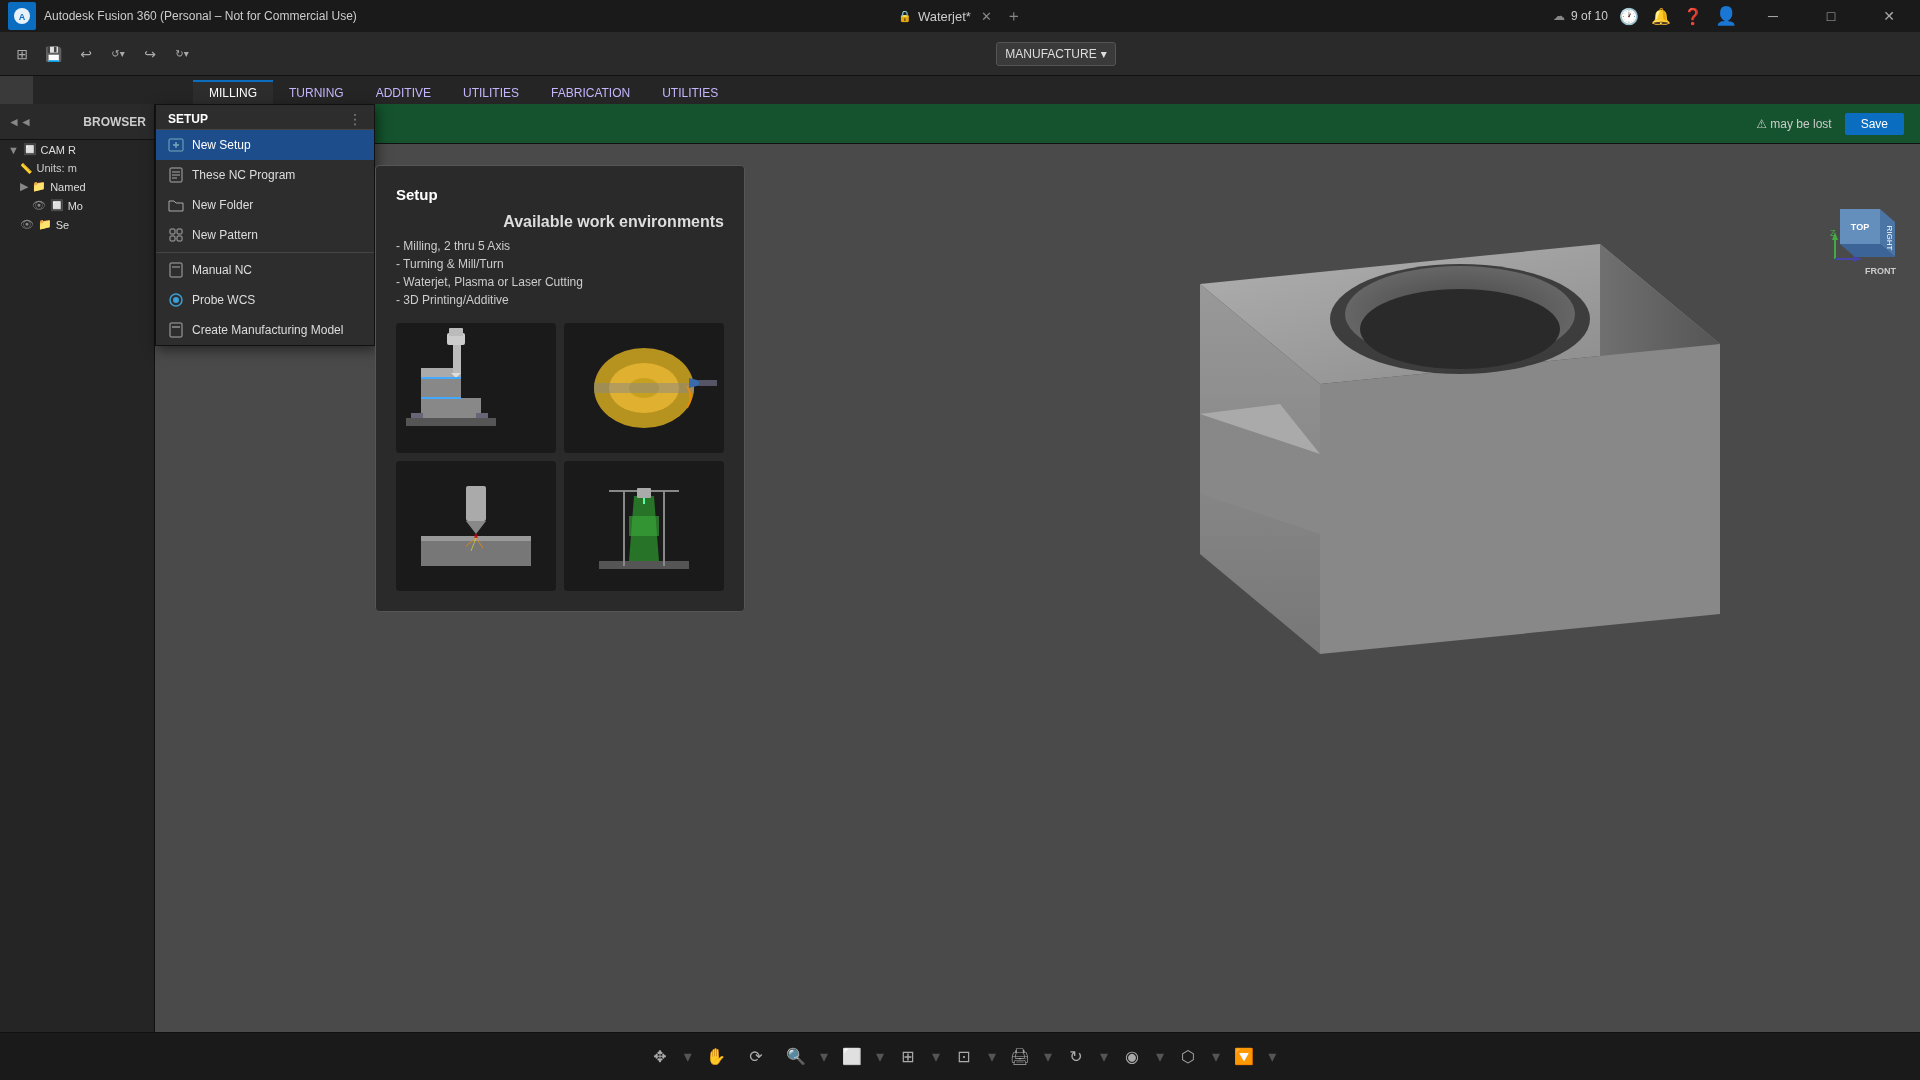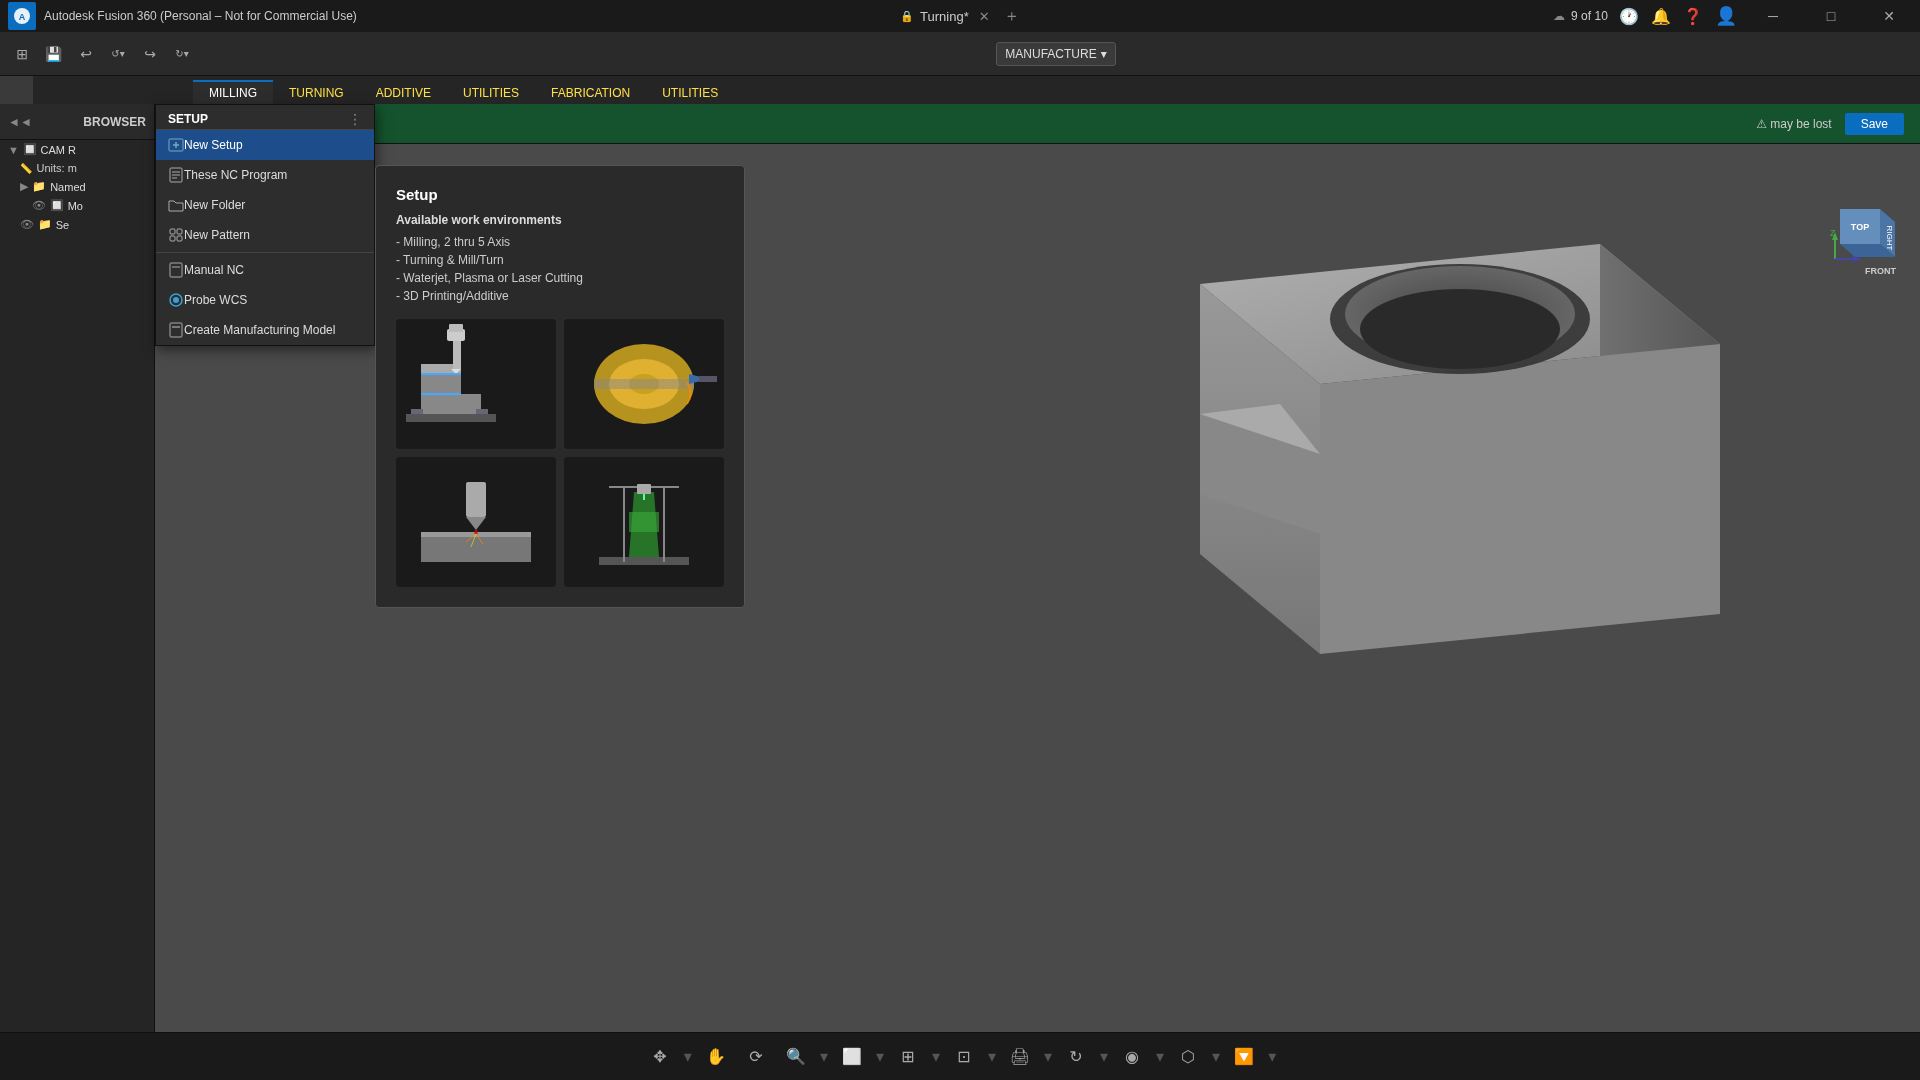--- a/index.html
+++ b/index.html
@@ -16,21 +16,21 @@
     .lock-icon { font-size: 11px; }
 
     
     #quick-access { height: 44px; background: #2a2a2a; display: flex; align-items: center; padding: 0 8px; gap: 4px; border-bottom: 1px solid #111; }
     .qa-btn { width: 28px; height: 28px; background: transparent; border: none; cursor: pointer; display: flex; align-items: center; justify-content: center; color: #aaa; font-size: 14px; border-radius: 2px; }
     .app-icon { width: 28px; height: 28px; background: #0b6dbf; border-radius: 2px; display: flex; align-items: center; justify-content: center; color: white; font-size: 10px; font-weight: bold; }
     .manufacture-btn { background: #3a3a3a; border: 1px solid #555; color: #ddd; font-size: 12px; padding: 4px 8px; border-radius: 3px; cursor: pointer; display: flex; align-items: center; gap: 4px; }
 
     
     #ribbon-tabs { height: 28px; background: #252525; display: flex; align-items: flex-end; padding: 0 160px; gap: 0; margin-left: 33px; }
-    .ribbon-tab { padding: 4px 16px; font-size: 12px; color: #fde047; cursor: pointer; border-top: 2px solid transparent; }
+    .ribbon-tab { padding: 4px 16px; font-size: 12px; color: #c4b5fd; cursor: pointer; border-top: 2px solid transparent; }
     .ribbon-tab.active { color: #fff; border-top: 2px solid #0b6dbf; background: #2d2d2d; }
 
     
     #ribbon-content { height: 72px; background: #2d2d2d; display: flex; align-items: center; padding: 0 4px; gap: 2px; border-bottom: 1px solid #111; }
     .ribbon-group { display: flex; align-items: center; gap: 2px; padding: 4px 4px; border-right: 1px solid #444; height: 60px; }
     .ribbon-btn { display: flex; flex-direction: column; align-items: center; justify-content: center; width: 40px; height: 50px; background: transparent; border: none; cursor: pointer; border-radius: 2px; color: #ccc; font-size: 9px; gap: 2px; position: relative; }
     .ribbon-btn.active { background: #0b6dbf; }
     .ribbon-btn-icon { width: 24px; height: 24px; background: #555; border-radius: 2px; display: flex; align-items: center; justify-content: center; font-size: 14px; }
     .ribbon-btn-icon.blue { background: #0b6dbf; }
     .ribbon-btn-icon.orange { background: #e07820; }
@@ -57,33 +57,33 @@
 
     
     #view-cube { position: absolute; top: 50px; right: 20px; width: 80px; height: 80px; }
 
     
     #status-bar { position: absolute; bottom: 0; left: 0; right: 0; height: 48px; background: #1a1a1a; border-top: 1px solid #111; display: flex; align-items: center; justify-content: center; gap: 8px; }
     .status-btn { width: 32px; height: 32px; background: transparent; border: none; cursor: pointer; color: #aaa; font-size: 16px; display: flex; align-items: center; justify-content: center; border-radius: 2px; }
 
     
     #setup-menu { position: absolute; left: 155px; top: 104px; width: 220px; background: #2d2d2d; border: 1px solid #111; box-shadow: 2px 4px 12px rgba(0,0,0,0.5); z-index: 100; }
-    .menu-item { display: flex; align-items: center; padding: 7px 12px; color: #ddd; font-size: 12px; cursor: pointer; }
+    .menu-item { display: flex; align-items: center; gap: 8px; padding: 7px 12px; color: #ddd; font-size: 12px; cursor: pointer; }
     .menu-item.highlighted { background: #1e4d8c; color: white; }
     .menu-item .mi-icon { width: 16px; height: 16px; display: flex; align-items: center; justify-content: center; font-size: 12px; color: #aaa; }
     .menu-item .mi-icon.blue { color: #3a9fd5; }
     .menu-separator { height: 1px; background: #444; margin: 2px 0; }
     .menu-header { display: flex; align-items: center; justify-content: space-between; padding: 6px 12px 2px; border-bottom: 1px solid #444; }
     .menu-more { color: #888; font-size: 14px; cursor: pointer; }
 
     
     #setup-tooltip { position: absolute; left: 375px; top: 165px; width: 370px; background: #2a2a2a; border: 1px solid #555; border-radius: 4px; z-index: 200; padding: 20px; color: #ddd; }
     #setup-tooltip h2 { font-size: 15px; color: white; margin-bottom: 10px; }
     #setup-tooltip p { font-size: 12px; line-height: 1.5; color: #ccc; margin-bottom: 14px; }
-    #setup-tooltip h3 { font-size: 12px; color: #ddd; margin-bottom: 8px; }
+    #setup-tooltip h3 { font-size: 16px; color: #ddd; margin-bottom: 8px; text-align: right; }
     #setup-tooltip .env-item { font-size: 12px; color: #ccc; margin: 4px 0; }
     .tooltip-images { display: flex; flex-wrap: wrap; gap: 8px; margin-top: 16px; justify-content: center; }
     .tooltip-img-placeholder { width: 160px; height: 130px; background: #1a1a1a; border-radius: 4px; display: flex; align-items: center; justify-content: center; overflow: hidden; }
     .g-badge { background: #0b6dbf; color: white; font-size: 10px; font-weight: bold; width: 18px; height: 18px; display: flex; align-items: center; justify-content: center; border-radius: 2px; }
 
     
     .win-ctrl { width: 46px; height: 32px; display: flex; align-items: center; justify-content: center; cursor: pointer; font-size: 14px; color: #aaa; }
 
     
     #cloud-badge { display: flex; align-items: center; gap: 6px; color: #ccc; font-size: 12px; }
@@ -97,21 +97,21 @@
     <div class="app-icon">
       <svg width="18" height="18" viewBox="0 0 18 18">
           <circle cx="9" cy="9" r="8" fill="white" opacity="0.9"></circle>
           <text x="9" y="13" text-anchor="middle" font-size="9" font-weight="bold" fill="#0b6dbf">A</text>
         </svg>
     </div>
     <span style="font-size:12px;color:#ccc;">Autodesk Fusion 360 (Personal – Not for Commercial Use)</span>
   </div>
   <div id="title-bar-center">
     <span class="lock-icon">🔒</span>
-    <span style="font-size:13px;color:#ccc;">Turning*</span>
+    <span style="font-size:13px;color:#ccc;">Waterjet*</span>
     <span style="color:#888;cursor:pointer;margin-left:4px;">✕</span>
     <span style="color:#888;cursor:pointer;font-size:16px;margin-left:8px;">＋</span>
   </div>
   <div id="title-bar-right">
     <div id="cloud-badge">
       <span class="cloud-icon">☁</span>
       <span>9 of 10</span>
     </div>
     <span style="font-size:16px;color:#aaa;cursor:pointer;">🕐</span>
     <span style="font-size:16px;color:#aaa;cursor:pointer;">🔔</span>

